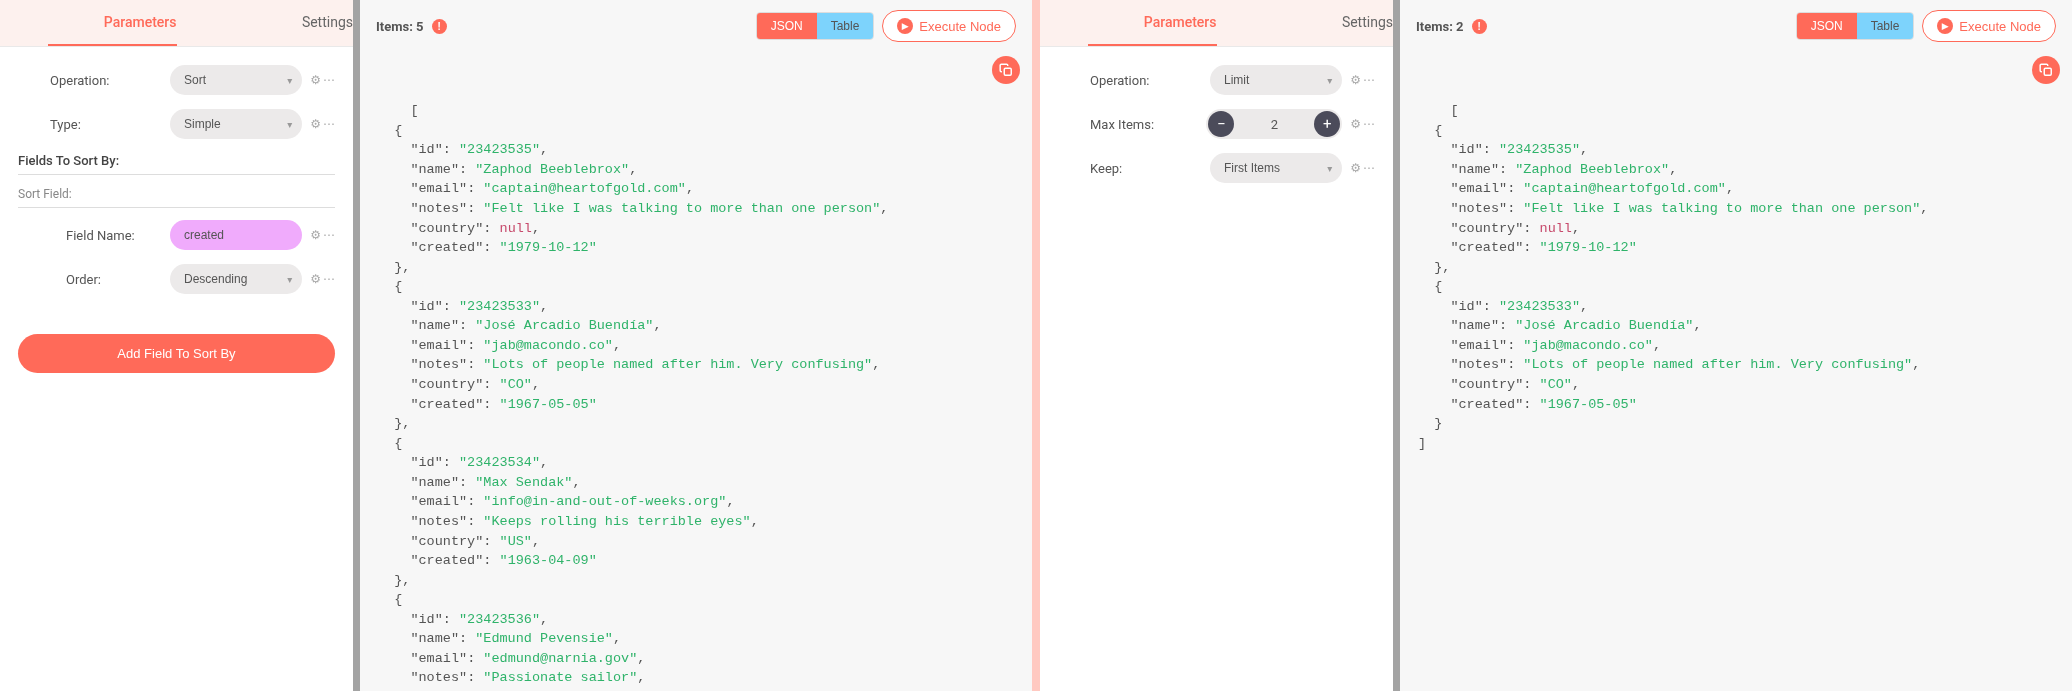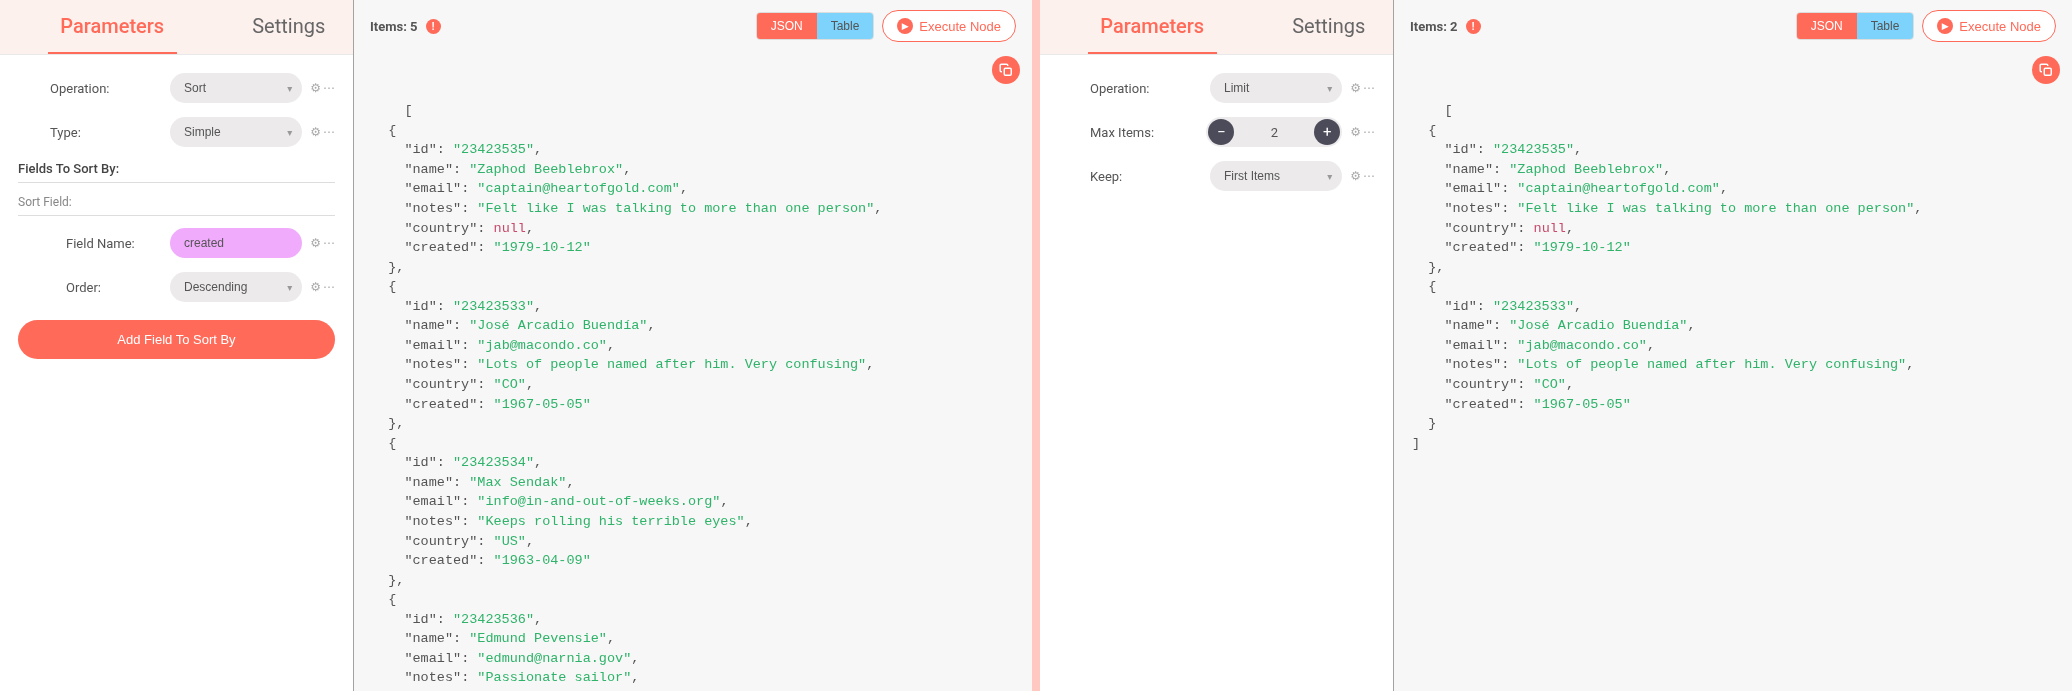--- a/index.html
+++ b/index.html
@@ -32,23 +32,23 @@
     font-size: 20px;
     font-weight: 500;
     color: #555;
     padding: 16px 20px 14px;
   }
   .tabs {
     display: flex;
   }
   .tab {
     flex: 1;
-    text-align: center;
+    text-align: right;
     padding: 14px 0;
-    font-size: 20px;
+    font-size: 14px;
     color: #666;
     cursor: pointer;
     margin-left: 48px;
   }
   .tab.active {
     color: #ff6a59;
     border-bottom: 2px solid #ff6a59;
     font-weight: 500;
   }
   .params-body {
@@ -115,26 +115,26 @@
   }
   .add-btn {
     width: 100%;
     background: #ff6a59;
     color: #fff;
     border: none;
     border-radius: 20px;
     padding: 12px;
     font-size: 13px;
     cursor: pointer;
-    margin-top: 4px;
+    margin-top: 26px;
   }
   .output {
     flex: 1;
     background: #f7f7f7;
-    border-left: 1px solid #a3a3a3;
+    border-left: 7px solid #a3a3a3;
     display: flex;
     flex-direction: column;
     position: relative;
     min-width: 0;
   }
   .out-header {
     display: flex;
     align-items: center;
     padding: 10px 16px;
     gap: 8px;

